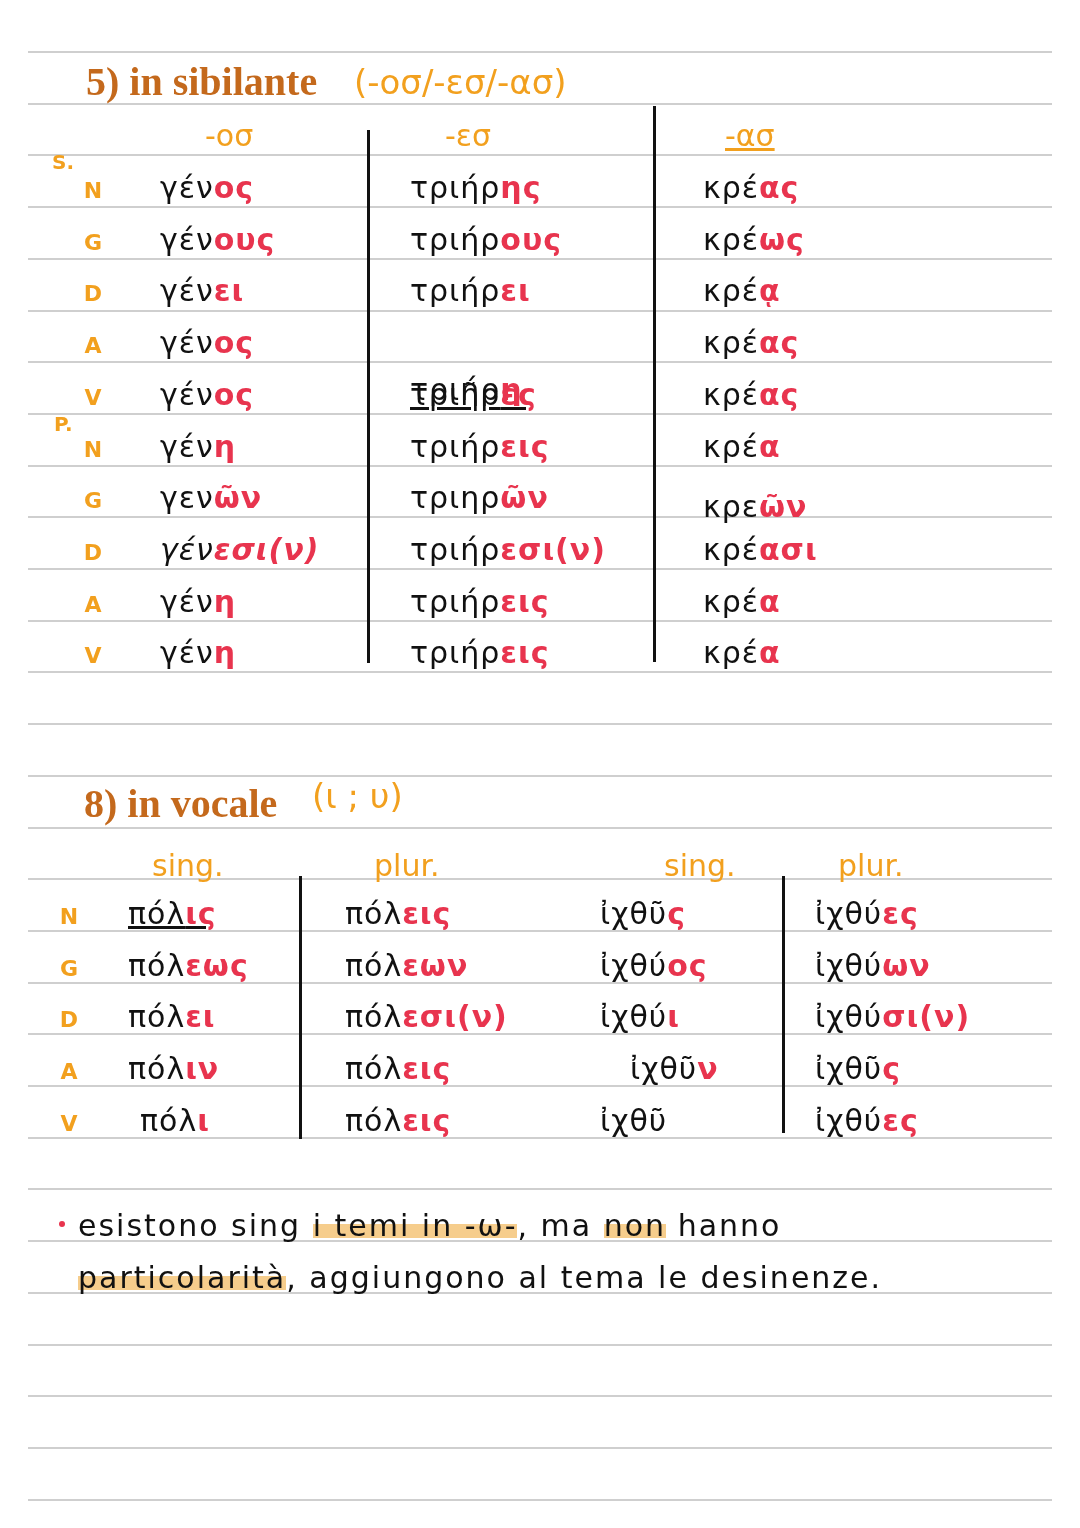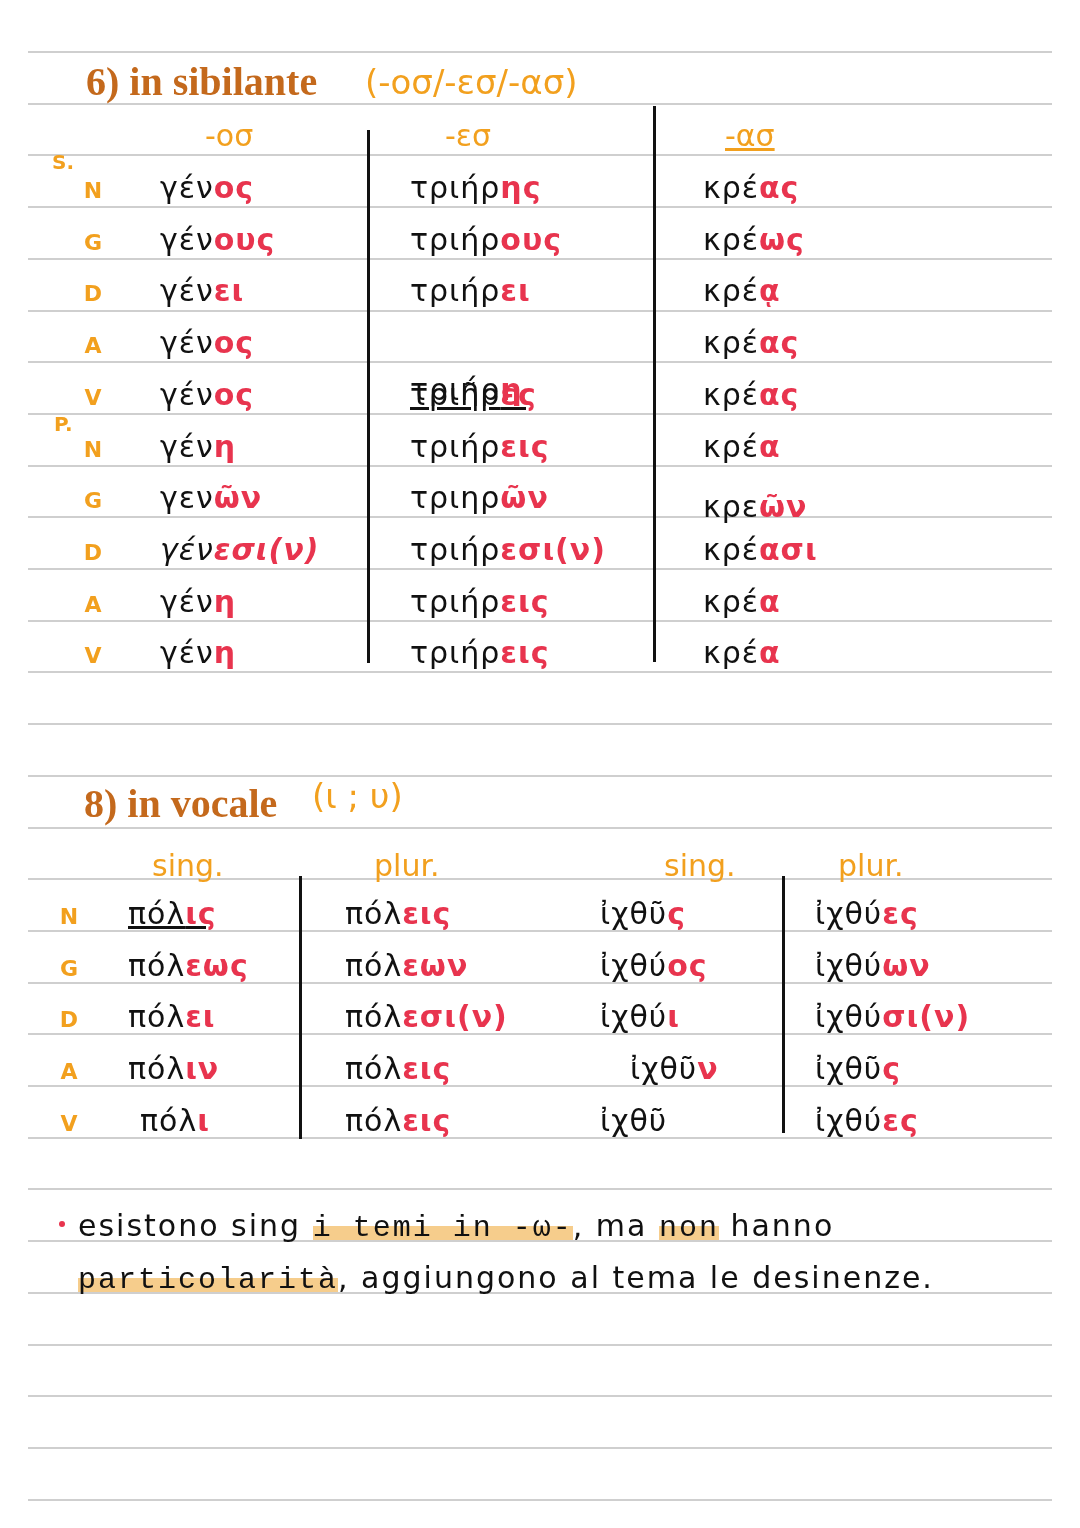--- a/index.html
+++ b/index.html
@@ -10,21 +10,21 @@
            font-weight: bold; color: #c4691c; font-size: 40px; white-space: nowrap; }
   .paren-note { position: absolute; color: #f2a01e; font-size: 34px; white-space: nowrap; }
   .colhead { position: absolute; color: #f2a01e; font-size: 30px; white-space: nowrap; }
   .case { position: absolute; color: #f2a01e; font-size: 22px; font-weight: bold; width: 30px; text-align: center; }
   .num-label { position: absolute; color: #f2a01e; font-size: 20px; font-weight: bold; }
   .word { position: absolute; font-size: 30px; white-space: nowrap; color: #111; letter-spacing: 1px; }
   .stem { color: #111; }
   .end { color: #e8344e; font-weight: bold; }
   .vbar { position: absolute; width: 3px; background: #111; }
   .note { position: absolute; font-size: 30px; color: #111; white-space: nowrap; letter-spacing: 2px; }
-  .hl { background: linear-gradient(transparent 45%, #f6cd8c 45%, #f6cd8c 85%, transparent 85%); font-family: Liberation Mono, monospace; }
+  .hl { background: linear-gradient(transparent 45%, #f6cd8c 45%, #f6cd8c 85%, transparent 85%); }
   .bullet { position: absolute; width: 6px; height: 6px; border-radius: 50%; background: #e8344e; }
 </style>
 </head>
 <body>
 
 <div id="rules">
     <div class="rule" style="top: 51px;"></div>
     <div class="rule" style="top: 103px;"></div>
     <div class="rule" style="top: 154px;"></div>
     <div class="rule" style="top: 206px;"></div>
@@ -48,22 +48,22 @@
     <div class="rule" style="top: 1137px;"></div>
     <div class="rule" style="top: 1188px;"></div>
     <div class="rule" style="top: 1240px;"></div>
     <div class="rule" style="top: 1292px;"></div>
     <div class="rule" style="top: 1344px;"></div>
     <div class="rule" style="top: 1395px;"></div>
     <div class="rule" style="top: 1447px;"></div>
     <div class="rule" style="top: 1499px;"></div>
   </div>
 
-<div class="title" style="left:86px; top:58px;">6) in sibilante</div>
-<div class="paren-note" style="left:365px; top:62px;">(-οσ/-εσ/-ασ)</div>
+<div class="title" style="left:86px; top:58px;">5) in sibilante</div>
+<div class="paren-note" style="left:354px; top:62px;">(-οσ/-εσ/-ασ)</div>
 
 <div class="colhead" style="left:205px; top:118px;">-οσ</div>
 <div class="colhead" style="left:445px; top:118px;">-εσ</div>
 <div class="colhead" style="left:725px; top:118px;text-decoration:underline;">-ασ</div>
 
 <div class="num-label" style="left:52px; top:150px;">S.</div>
 <div class="num-label" style="left:54px; top:412px;">P.</div>
 
 <div class="vbar" style="left:367px; top:130px; height:533px;"></div>
 <div class="vbar" style="left:653px; top:106px; height:556px;"></div>

